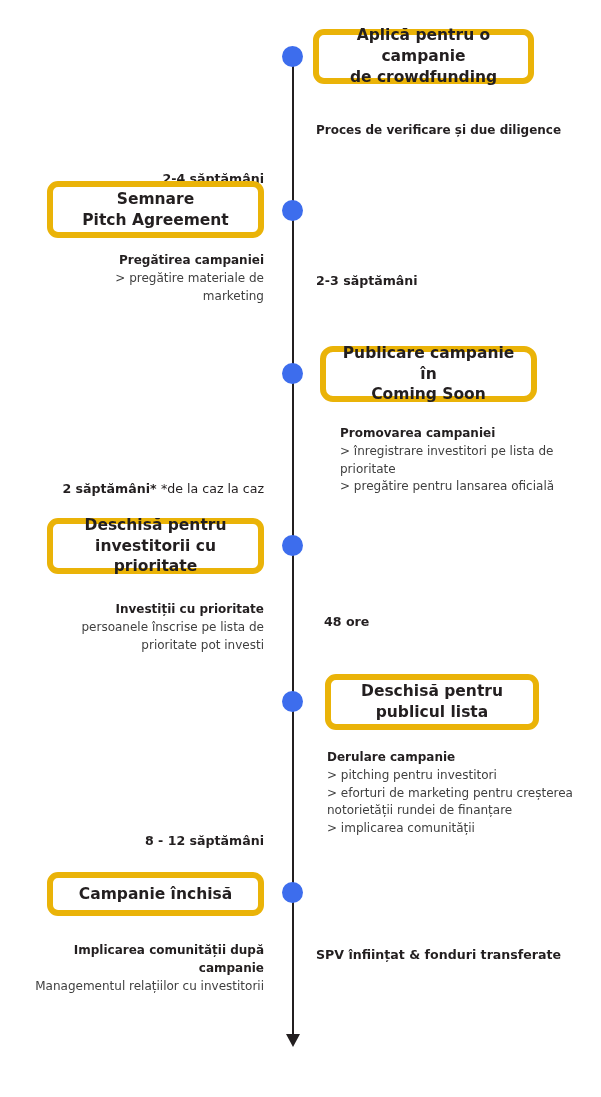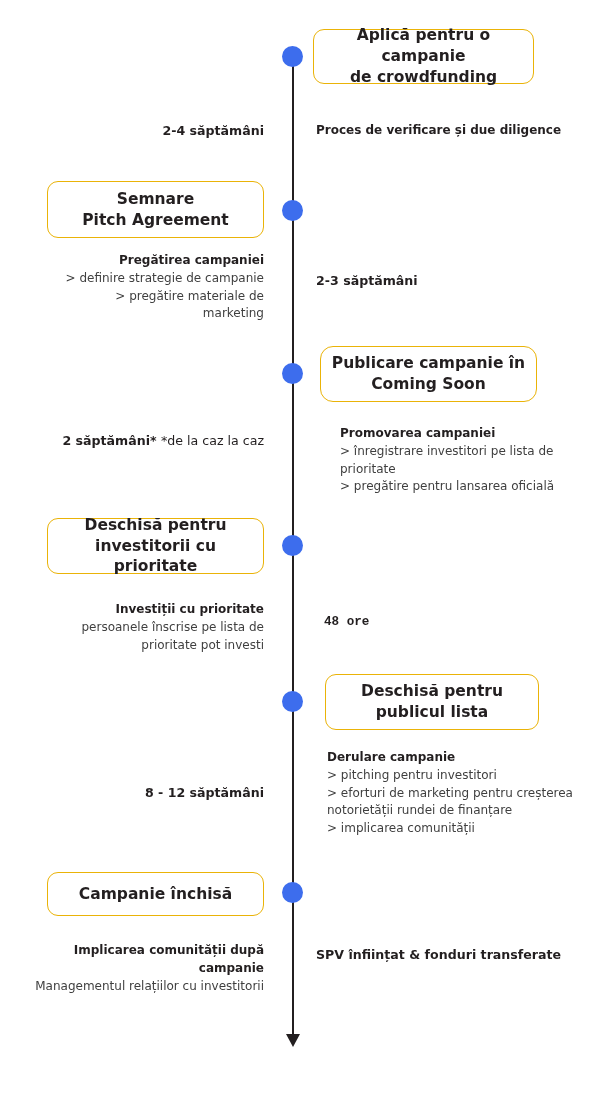--- a/index.html
+++ b/index.html
@@ -45,21 +45,21 @@
     border-radius: 50%;
     background: #3d6ded;
     left: 282px;
   }
 
   
   .pill {
     position: absolute;
     box-sizing: border-box;
     background: #ffffff;
-    border: 1px solid #eab308;
+    border: 6px solid #eab308;
     border-radius: 11px;
     display: flex;
     align-items: center;
     justify-content: center;
     text-align: center;
     font-weight: bold;
     font-size: 15.5px;
     line-height: 1.35;
     color: #231f20;
     padding: 6px 10px;
@@ -84,21 +84,21 @@
     display: block;
     color: #3f3f3f;
   }
   .dur {
     position: absolute;
     font-size: 12.6px;
     font-weight: bold;
     color: #231f20;
     line-height: 1.45;
   }
-  .dur.right-align { text-align: right; }
+  .dur.right-align { text-align: right; margin-top: 48px; }
 </style>
 </head>
 <body>
 
 <div id="canvas">
 
   <div class="axis-line"></div>
   <div class="axis-arrow"></div>
 
   <div class="node-dot" style="top:46px;"></div>
@@ -122,21 +122,20 @@
 
   <div class="pill" style="left:47px; top:181px; width:217px; height:57px;">
     <div>
       <span>Semnare</span>
       <span>Pitch Agreement</span>
     </div>
   </div>
 
   <div class="txt right-align" style="left:20px; top:252px; width:244px;">
     <span class="hd">Pregătirea campaniei</span>
-    <span class="bd">&gt; definire strategie de campanie</span>
     <span class="bd">&gt; pregătire materiale de</span>
     <span class="bd">marketing</span>
   </div>
   <div class="dur" style="left:316px; top:272px; width:240px;">2-3 săptămâni</div>
 
   <div class="pill" style="left:320px; top:346px; width:217px; height:56px;border-radius:13px;">
     <div>
       <span>Publicare campanie în</span>
       <span>Coming Soon</span>
     </div>
@@ -158,21 +157,21 @@
       <span>Deschisă pentru</span>
       <span>investitorii cu prioritate</span>
     </div>
   </div>
 
   <div class="txt right-align" style="left:20px; top:601px; width:244px;">
     <span class="hd">Investiții cu prioritate</span>
     <span class="bd">persoanele înscrise pe lista de</span>
     <span class="bd">prioritate pot investi</span>
   </div>
-  <div class="dur" style="left:324px; top:613px; width:240px;font-family:Liberation Mono, monospace;">48 ore</div>
+  <div class="dur" style="left:324px; top:613px; width:240px;">48 ore</div>
 
   <div class="pill" style="left:325px; top:674px; width:214px; height:56px;">
     <div>
       <span>Deschisă pentru</span>
       <span>publicul lista</span>
     </div>
   </div>
 
   <div class="dur right-align" style="left:40px; top:784px; width:224px;">8 - 12 săptămâni</div>
   <div class="txt left-align" style="left:327px; top:749px; width:262px;">

